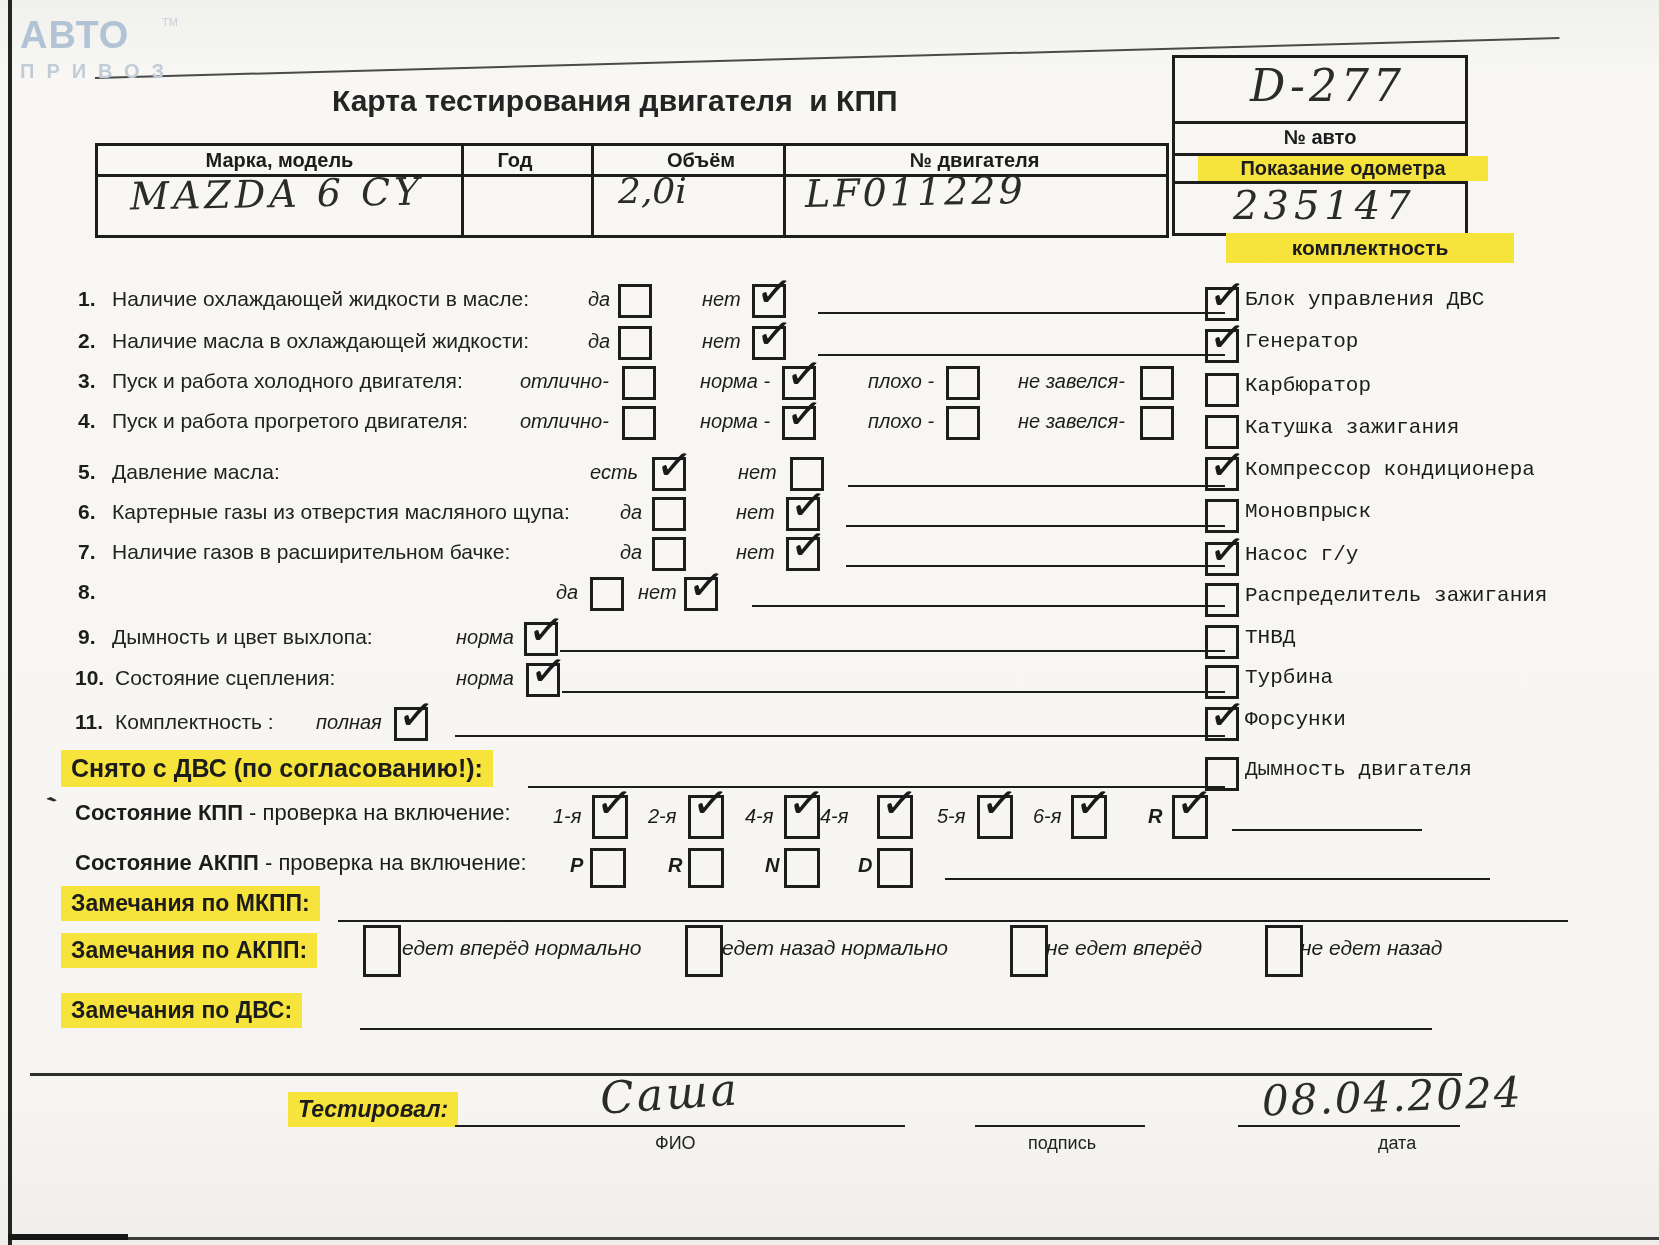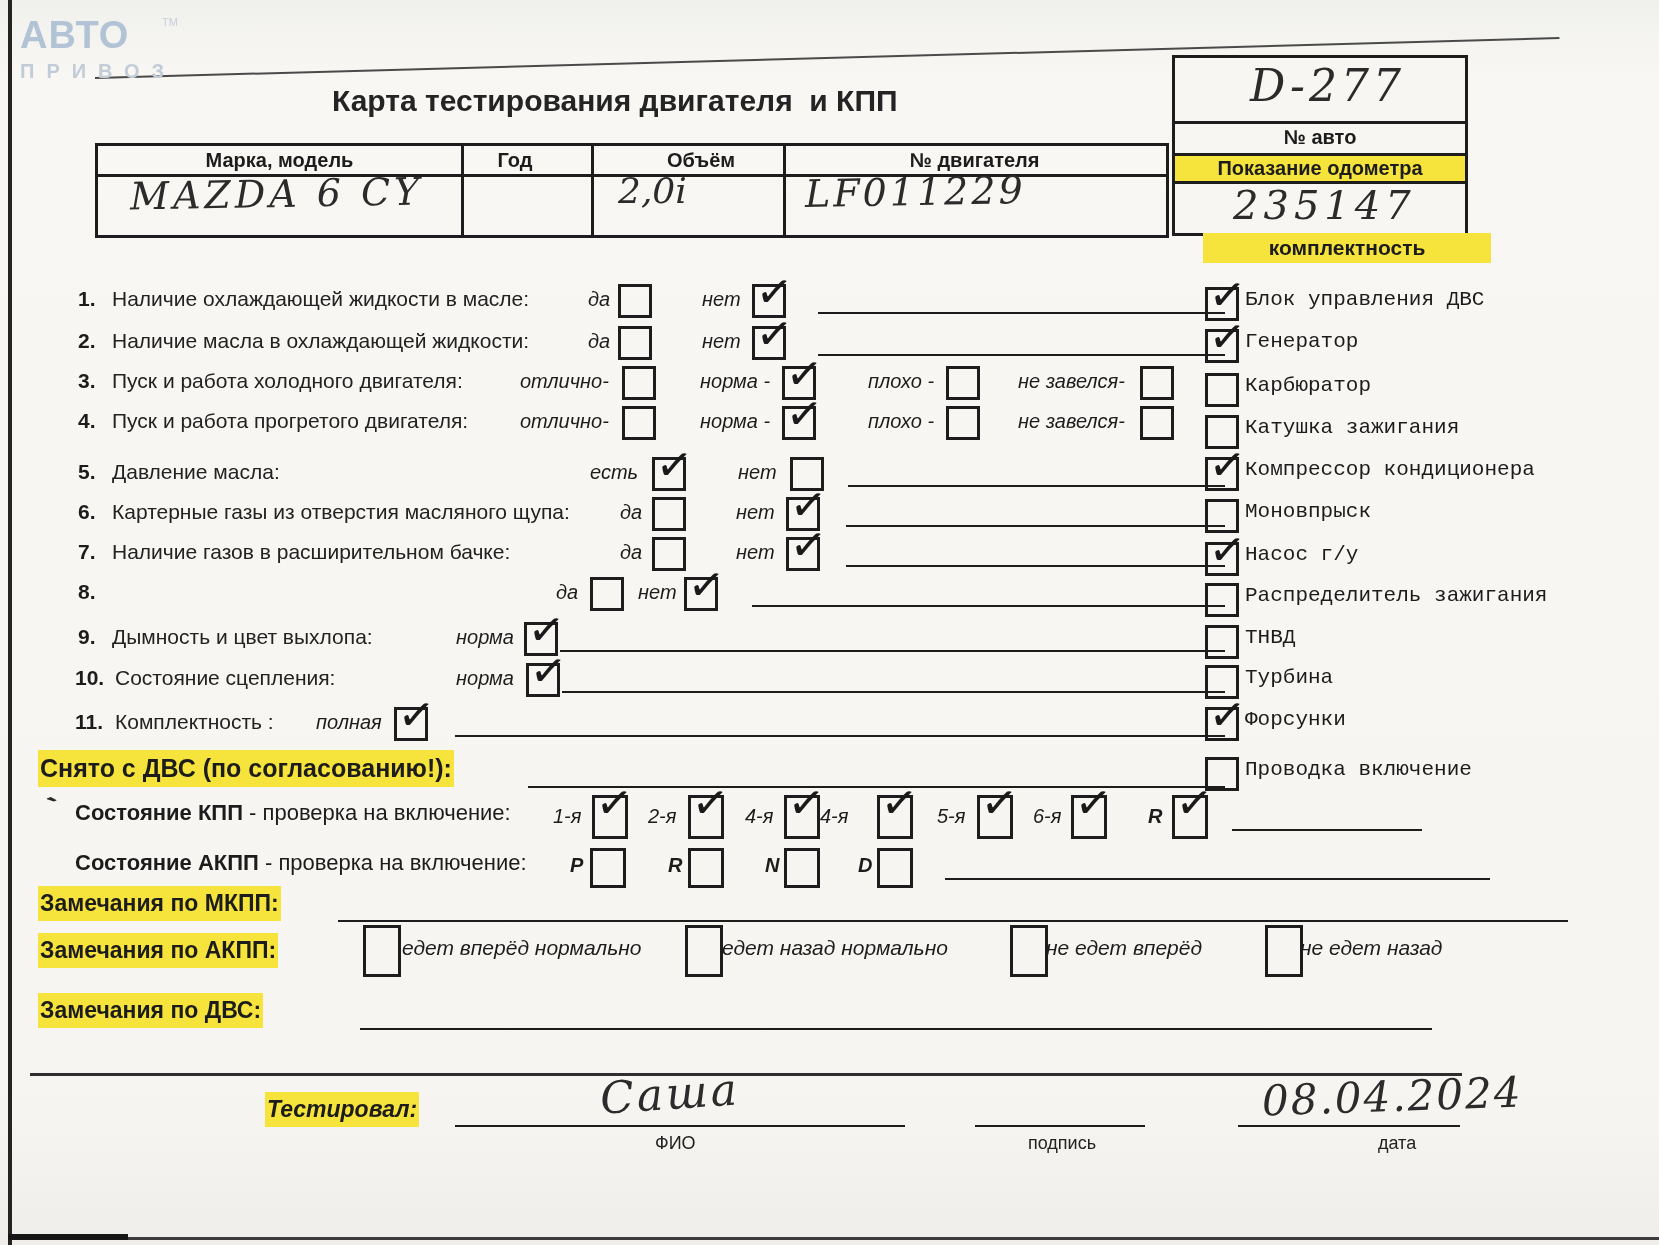--- a/index.html
+++ b/index.html
@@ -21,42 +21,42 @@
   .title{position:absolute;left:332px;top:84px;font-size:30px;font-weight:bold;white-space:pre;color:#242424;}
   
   .vtable{position:absolute;left:95px;top:143px;width:1068px;height:89px;border:3px solid #1d1d1d;}
   .vtable .vdiv{position:absolute;top:0;width:3px;height:100%;background:#1d1d1d;}
   .vtable .hdiv{position:absolute;left:0;top:28px;width:100%;height:3px;background:#1d1d1d;}
   .vhead{position:absolute;top:0;height:28px;line-height:28px;text-align:center;font-weight:bold;font-size:20px;}
   
   .abox{position:absolute;left:1172px;top:55px;width:290px;height:175px;border:3px solid #1d1d1d;background:#f7f6f3;}
   .abox .h{position:absolute;left:0;width:100%;height:3px;background:#1d1d1d;}
   .abox .cell{position:absolute;left:0;width:100%;text-align:center;font-weight:bold;font-size:20px;}
-  .yellow{background:var(--highlight,#f6e33c);}
+  .yellow{background:var(--highlight,#f6e33c);margin-left:23px;}
   
   .comp-head{position:absolute;left:1203px;top:233px;width:288px;height:30px;line-height:30px;
     text-align:center;font-weight:bold;font-size:21px;}
   .citem{position:absolute;left:1205px;height:30px;line-height:30px;font-size:21px;}
   .citem .clbl{position:absolute;left:40px;white-space:nowrap;font-family:Liberation Mono, monospace;}
   
   .box{position:absolute;top:2px;width:28px;height:28px;border:3px solid #1d1d1d;}
   .box .tick{display:none;position:absolute;left:1px;top:-17px;font-size:44px;line-height:1;font-weight:bold;
     color:#1a1a1a;transform:rotate(6deg);font-family:"DejaVu Sans",sans-serif;}
   .box.checked .tick{display:block;}
   .gbox{width:30px;height:38px;top:-2px;}
   .pbox{width:30px;height:34px;top:0;}
   .tbox{position:relative;display:inline-block;top:0;width:32px;height:46px;}
   
   .crow{position:absolute;left:0;width:1659px;height:34px;line-height:34px;font-size:21px;}
   .num{position:absolute;font-weight:bold;}
   .lbl{position:absolute;white-space:nowrap;color:#222;}
   .opt{position:absolute;font-style:italic;font-size:20px;white-space:nowrap;}
   .wline{position:absolute;top:30px;height:0;border-top:2.5px solid #1d1d1d;}
   
-  .ylabel{position:absolute;font-weight:bold;font-size:23px;padding:4px 2px;white-space:nowrap;}
+  .ylabel{position:absolute;font-weight:bold;font-size:23px;padding:4px 10px;white-space:nowrap;}
   .sect{position:absolute;font-size:22px;white-space:nowrap;}
   .sect b{font-weight:bold;}
   .sline{position:absolute;height:0;border-top:2.5px solid #1d1d1d;}
   .stray{position:absolute;font-size:34px;font-weight:bold;transform:rotate(-20deg);color:#2a2a2a;}
   
   .hand{position:absolute;font-family:"DejaVu Serif",serif;font-style:italic;color:#2b2b2b;white-space:nowrap;}
   
   .rule{position:absolute;left:30px;top:1073px;width:1432px;height:3px;background:#2e2e2e;}
   .flabel{position:absolute;font-size:18px;color:#222;}
   .notes-opt{font-style:italic;font-size:21px;}
@@ -154,21 +154,21 @@
     <span class="clbl">Турбина</span>
   </div>
   <div class="citem" style="top:705px">
     <span class="box checked" style="left:0">
         <span class="tick">✓</span>
       </span>
     <span class="clbl">Форсунки</span>
   </div>
   <div class="citem" style="top:755px">
     <span class="box" style="left:0"></span>
-    <span class="clbl">Проводка включение</span>
+    <span class="clbl">Дымность двигателя</span>
   </div>
 
   <div class="crow" style="top:282px">
     <span class="num" style="left:78px">1.</span>
     <span class="lbl" style="left:112px">Наличие охлаждающей жидкости в масле:</span>
     <span class="opt" style="left:588px">да</span>
     <span class="box" style="left:618px"></span>
     <span class="opt" style="left:702px">нет</span>
     <span class="box checked" style="left:752px">
         <span class="tick">✓</span>

